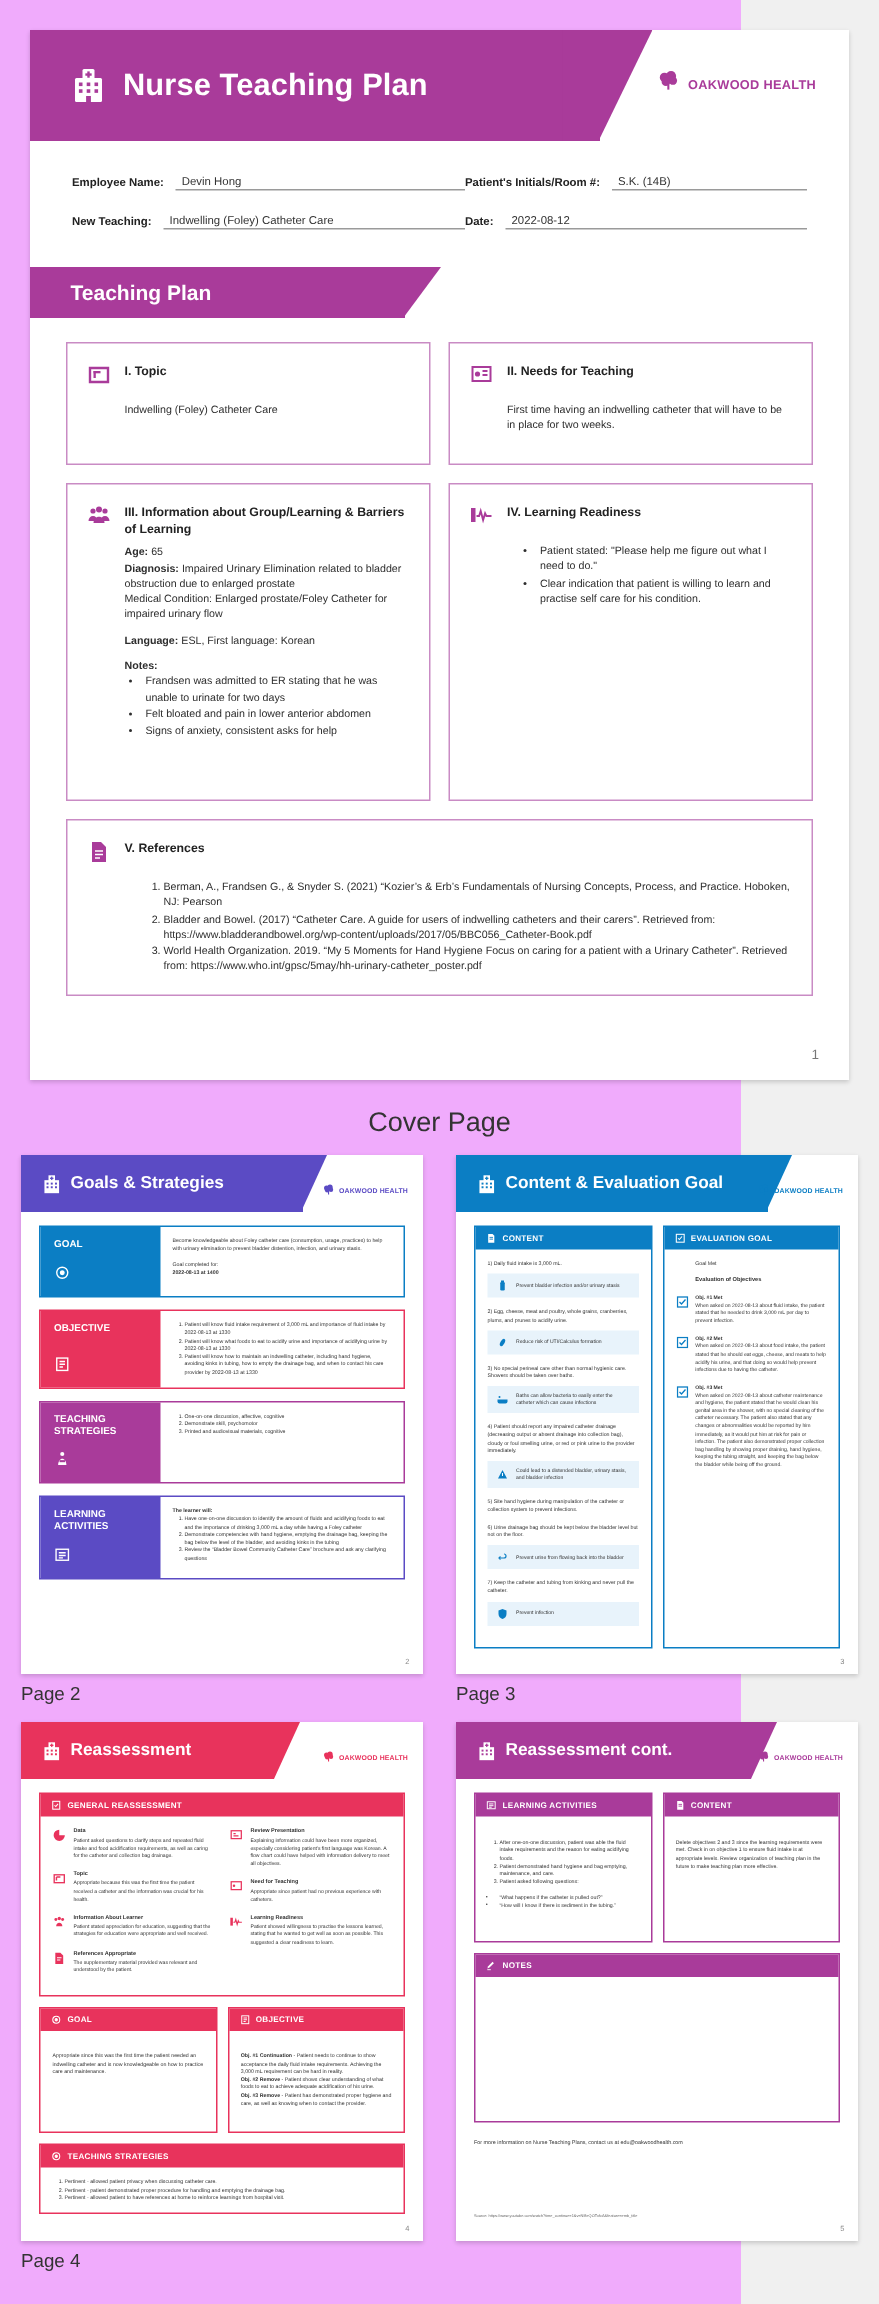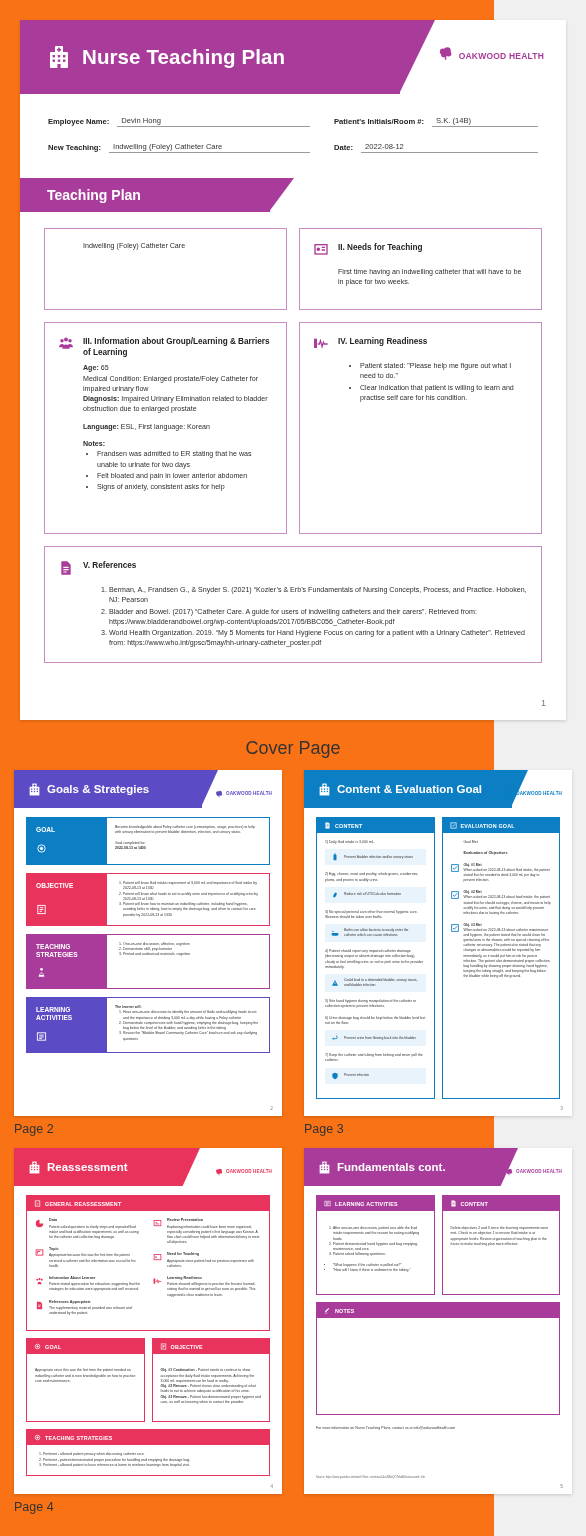--- a/index.html
+++ b/index.html
@@ -4,21 +4,21 @@
 <style>
   * { box-sizing: border-box; margin: 0; padding: 0; }
   html, body {
     width: 586px;
     height: 1536px;
     background: #f0f0f0;
     font-family: "Liberation Sans", sans-serif;
     color: #222;
     overflow: hidden;
   }
-  .stage { width: 494px; height: 1536px; position: relative; background: #f97316; }
+  .stage { width: 494px; height: 1536px; position: relative; background: #f0abfc; }
 
   
   .cover {
     position: absolute; left: 20px; top: 20px;
     width: 546px; height: 700px;
     background: #ffffff;
     box-shadow: 0 1px 3px rgba(0,0,0,.18);
     overflow: hidden;
   }
   .cover-band {
@@ -42,21 +42,21 @@
   .cover-title {
     color: #fff; font-size: 20.5px; font-weight: bold; letter-spacing: .1px;
   }
   .brand {
     position: absolute; right: 22px; top: 26px;
     display: flex; align-items: center; gap: 6px; z-index: 3;
   }
   .brand-name { font-size: 8.5px; font-weight: bold; letter-spacing: .2px; color: var(--accent); }
 
   .fields { padding: 22px 28px 4px 28px; }
-  .field-row { display: flex; margin-bottom: 15px; gap: 24px; }
+  .field-row { display: flex; margin-bottom: 15px; }
   .field { display: flex; align-items: flex-end; }
   .field.left { width: 262px; }
   .field.right { flex: 1; }
   .f-label { font-size: 7.6px; font-weight: bold; white-space: nowrap; padding-bottom: 1px; }
   .f-val {
     flex: 1; font-size: 7.6px; color: #333;
     border-bottom: .7px solid #9a9a9a;
     margin-left: 8px; padding: 0 0 1px 4px; min-height: 11px;
   }
 
@@ -231,20 +231,30 @@
     <div class="plan-band">
       <div class="fill"></div>
         <div class="slant"></div>
       <div class="txt">Teaching Plan</div>
     </div>
 
     <div class="cards">
       <div class="row2">
         <div class="col">
           <div class="card" style="min-height:82px">
+            <div class="card-head">
+              <span>
+                <svg class="card-ico" viewBox="0 0 24 24" fill="#A93B9A">
+                  <path d="M3 5h18v14H3z" fill="none" stroke="#A93B9A" stroke-width="2.4"></path>
+                  <rect x="6.5" y="8" width="7" height="2.3"></rect>
+                    <rect x="6.5" y="8" width="2.3" height="7"></rect>
+                </svg>
+              </span>
+              <span class="card-title">I. Topic</span>
+            </div>
             <div class="card-body">
                 <p>Indwelling (Foley) Catheter Care</p>
               </div>
           </div>
         </div>
         <div class="col">
           <div class="card" style="min-height:82px">
             <div class="card-head">
               <span>
                 <svg class="card-ico" viewBox="0 0 24 24" fill="none" stroke="#A93B9A" stroke-width="2">
@@ -273,23 +283,23 @@
                     <circle cx="18" cy="7" r="2.6"></circle>
                   <path d="M1.5 17c0-3 2-5 4.5-5s4.5 2 4.5 5zM13.5 17c0-3 2-5 4.5-5s4.5 2 4.5 5z"></path>
                   <path d="M6.5 19c0-3.6 2.4-6.2 5.5-6.2s5.5 2.6 5.5 6.2z"></path>
                 </svg>
               </span>
               <span class="card-title">III. Information about Group/Learning &amp; Barriers of Learning</span>
             </div>
             <div class="card-body">
               <p><span class="b">Age:</span>
                  <span>65</span></p>
-              <p>Medical Condition: Enlarged prostate/Foley Catheter for impaired urinary flow</p>
               <p><span class="b">Diagnosis:</span>
                  <span>Impaired Urinary Elimination related to bladder obstruction due to enlarged prostate</span></p>
+              <p>Medical Condition: Enlarged prostate/Foley Catheter for impaired urinary flow</p>
               <div class="gap"></div>
               <p><span class="b">Language:</span>
                  <span>ESL, First language: Korean</span></p>
               <div class="gap"></div>
               <p class="b">Notes:</p>
               <ul>
                 <li>Frandsen was admitted to ER stating that he was unable to urinate for two days</li>
                 <li>Felt bloated and pain in lower anterior abdomen</li>
                 <li>Signs of anxiety, consistent asks for help</li>
               </ul>
@@ -770,21 +780,21 @@
           <rect x="11.2" y="2.6" width="1.6" height="4.2" fill="#A93B9A"></rect>
               <rect x="9.9" y="3.9" width="4.2" height="1.6" fill="#A93B9A"></rect>
           <rect x="5.6" y="10" width="2.4" height="2.4" fill="#A93B9A"></rect>
               <rect x="10.8" y="10" width="2.4" height="2.4" fill="#A93B9A"></rect>
           <rect x="16" y="10" width="2.4" height="2.4" fill="#A93B9A"></rect>
               <rect x="5.6" y="14.5" width="2.4" height="2.4" fill="#A93B9A"></rect>
           <rect x="10.8" y="14.5" width="2.4" height="2.4" fill="#A93B9A"></rect>
               <rect x="16" y="14.5" width="2.4" height="2.4" fill="#A93B9A"></rect>
             </svg>
         </span>
-        <span>Fundamentals cont.</span>
+        <span>Reassessment cont.</span>
       </div>
       <div class="t-brand">
         <span>
           <svg width="8" height="8" viewBox="0 0 24 24" fill="#A93B9A">
               <circle cx="8" cy="9" r="5"></circle>
               <circle cx="15" cy="7.5" r="5.4"></circle>
               <circle cx="17" cy="12.5" r="4.4"></circle>
               <circle cx="9.5" cy="13.5" r="4.6"></circle>
               <rect x="11" y="12" width="2.2" height="10"></rect>
             </svg>

